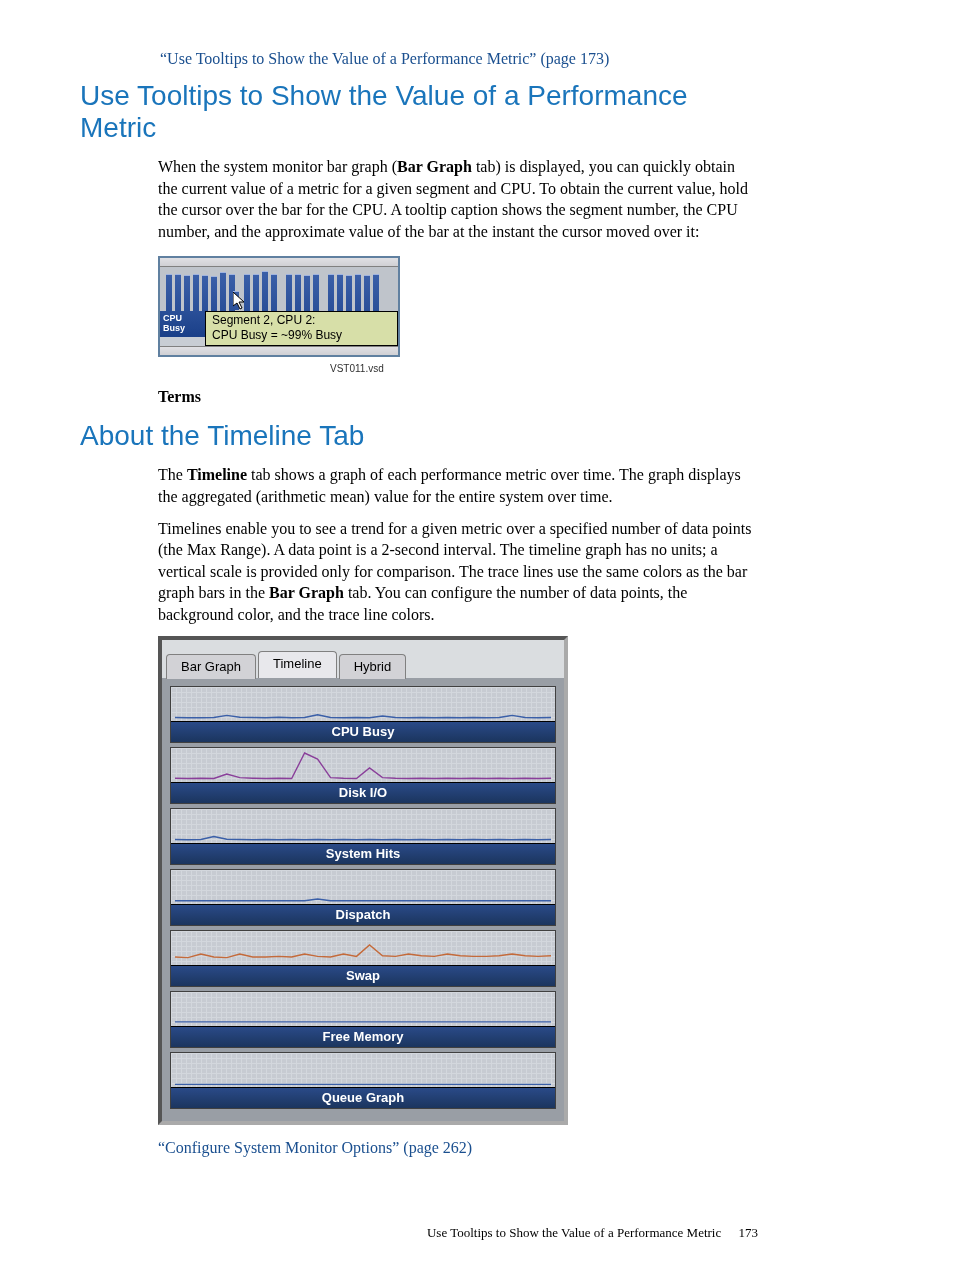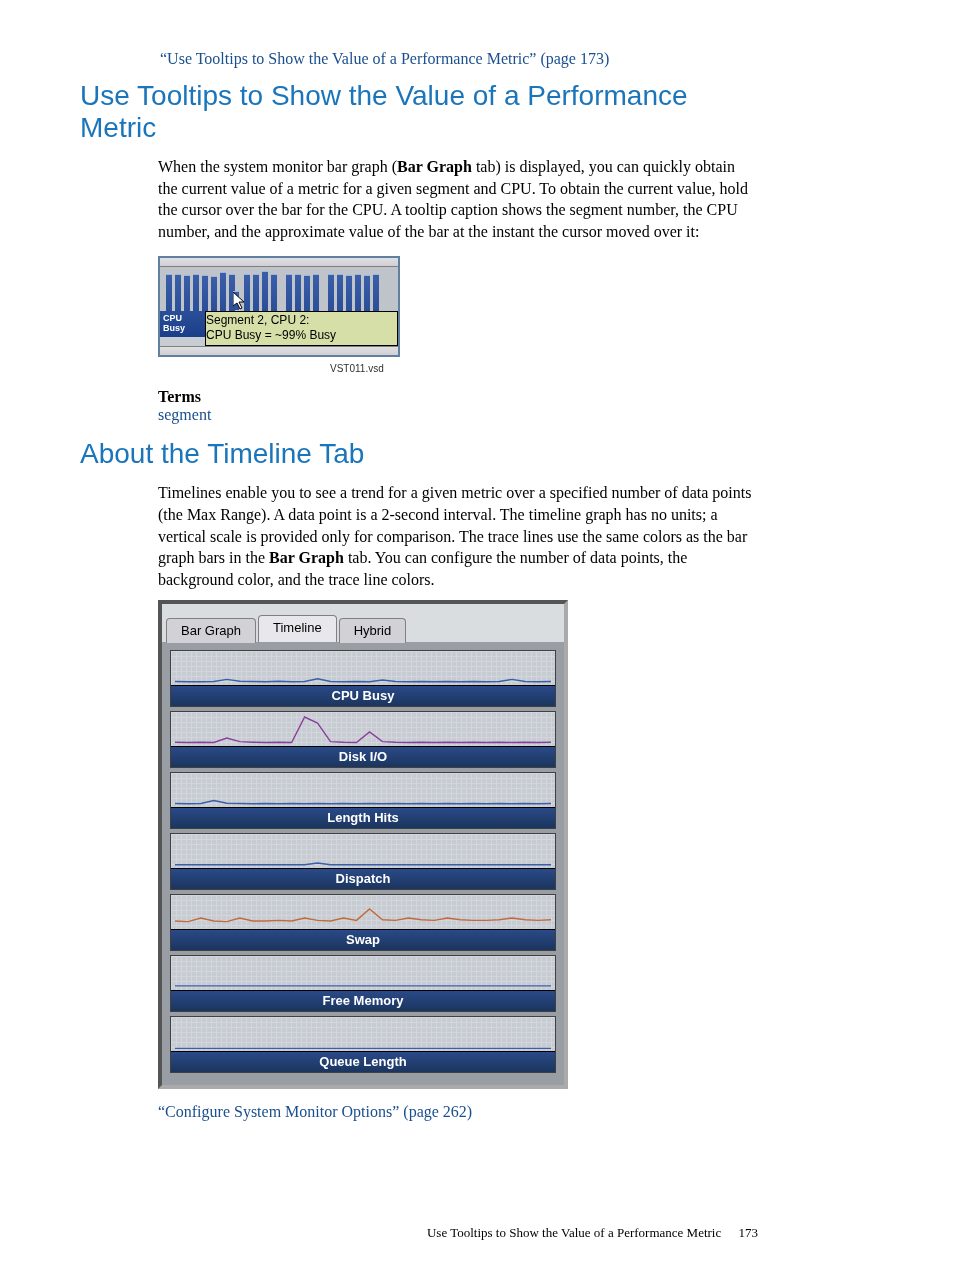--- a/index.html
+++ b/index.html
@@ -107,21 +107,21 @@
     padding: 2px 3px 0 3px;
     box-sizing: border-box;
   }
   .fig1-tooltip {
     flex: 1;
     background: #d7dfa8;
     border: 1px solid #000;
     font-family: Arial, sans-serif;
     font-size: 12px;
     line-height: 1.25;
-    padding: 1px 4px 2px 0;
+    padding: 1px 4px 2px 6px;
     color: #000;
   }
   .fig1-bottom {
     height: 8px;
     background: linear-gradient(#e0e0e4, #d0d0d4);
     border-top: 1px solid #808080;
   }
   .cursor {
     position: absolute;
     left: 73px;
@@ -274,25 +274,27 @@
           <div>CPU Busy = ~99% Busy</div>
         </div>
       </div>
       <div class="fig1-bottom"></div>
     </div>
   </div>
   <div class="vsd">VST011.vsd</div>
 
   <div class="terms-block">
     <div class="label">Terms</div>
-    <div class="term">segment</div>
   </div>
 
   <h2>About the Timeline Tab</h2>
 
+  <div class="body-text">
+    <span>The </span><b>Timeline</b><span> tab shows a graph of each performance metric over time. The graph displays the aggregated (arithmetic mean) value for the entire system over time.</span>
+  </div>
 
   <div class="body-text">
     <span>Timelines enable you to see a trend for a given metric over a specified number of data points (the Max Range). A data point is a 2-second interval. The timeline graph has no units; a vertical scale is provided only for comparison. The trace lines use the same colors as the bar graph bars in the </span><b>Bar Graph</b><span> tab. You can configure the number of data points, the background color, and the trace line colors.</span>
   </div>
 
   <div class="fig2">
     <div class="tabs">
       <div class="tab">Bar Graph</div>
       <div class="tab active">Timeline</div>
       <div class="tab">Hybrid</div>
@@ -316,21 +318,21 @@
           </div>
           <div class="tl-label">Disk I/O</div>
         </div>
         <div class="tl-row">
           <div class="tl-chart">
             <div class="grid"></div>
             <svg viewBox="0 0 388 34" preserveAspectRatio="none">
               <polyline points="4.0,30.5 17.1,30.8 30.2,30.5 43.3,27.5 56.4,30.2 69.5,30.5 82.6,30.8 95.7,30.5 108.8,30.8 121.9,30.5 135.0,30.8 148.1,30.5 161.2,30.8 174.3,30.5 187.4,30.8 200.6,30.5 213.7,30.8 226.8,30.5 239.9,30.8 253.0,30.5 266.1,30.8 279.2,30.5 292.3,30.8 305.4,30.5 318.5,30.8 331.6,30.5 344.7,30.8 357.8,30.5 370.9,30.8 384.0,30.5 " fill="none" stroke="#3a5fa8" stroke-width="1.4"></polyline>
             </svg>
           </div>
-          <div class="tl-label">Length Hits</div>
+          <div class="tl-label">System Hits</div>
         </div>
         <div class="tl-row">
           <div class="tl-chart">
             <div class="grid"></div>
             <svg viewBox="0 0 388 34" preserveAspectRatio="none">
               <polyline points="4.0,30.8 17.1,30.8 30.2,30.8 43.3,30.8 56.4,30.8 69.5,30.8 82.6,30.8 95.7,30.8 108.8,30.8 121.9,30.8 135.0,30.8 148.1,29.0 161.2,30.8 174.3,30.8 187.4,30.8 200.6,30.8 213.7,30.8 226.8,30.8 239.9,30.8 253.0,30.8 266.1,30.8 279.2,30.8 292.3,30.8 305.4,30.8 318.5,30.8 331.6,30.8 344.7,30.8 357.8,30.8 370.9,30.8 384.0,30.8 " fill="none" stroke="#3a5fa8" stroke-width="1.4"></polyline>
             </svg>
           </div>
           <div class="tl-label">Dispatch</div>
         </div>
@@ -352,21 +354,21 @@
           </div>
           <div class="tl-label">Free Memory</div>
         </div>
         <div class="tl-row">
           <div class="tl-chart">
             <div class="grid"></div>
             <svg viewBox="0 0 388 34" preserveAspectRatio="none">
               <polyline points="4.0,31.4 17.1,31.4 30.2,31.4 43.3,31.4 56.4,31.4 69.5,31.4 82.6,31.4 95.7,31.4 108.8,31.4 121.9,31.4 135.0,31.4 148.1,31.4 161.2,31.4 174.3,31.4 187.4,31.4 200.6,31.4 213.7,31.4 226.8,31.4 239.9,31.4 253.0,31.4 266.1,31.4 279.2,31.4 292.3,31.4 305.4,31.4 318.5,31.4 331.6,31.4 344.7,31.4 357.8,31.4 370.9,31.4 384.0,31.4 " fill="none" stroke="#3a5fa8" stroke-width="1.4"></polyline>
             </svg>
           </div>
-          <div class="tl-label">Queue Length</div>
+          <div class="tl-label">Queue Graph</div>
         </div>
       </div>
   </div>
 
   <div class="related-block">
     <div class="link">“Configure System Monitor Options” (page 262)</div>
   </div>
 
   <div class="footer">
     <span>Use Tooltips to Show the Value of a Performance Metric</span>

